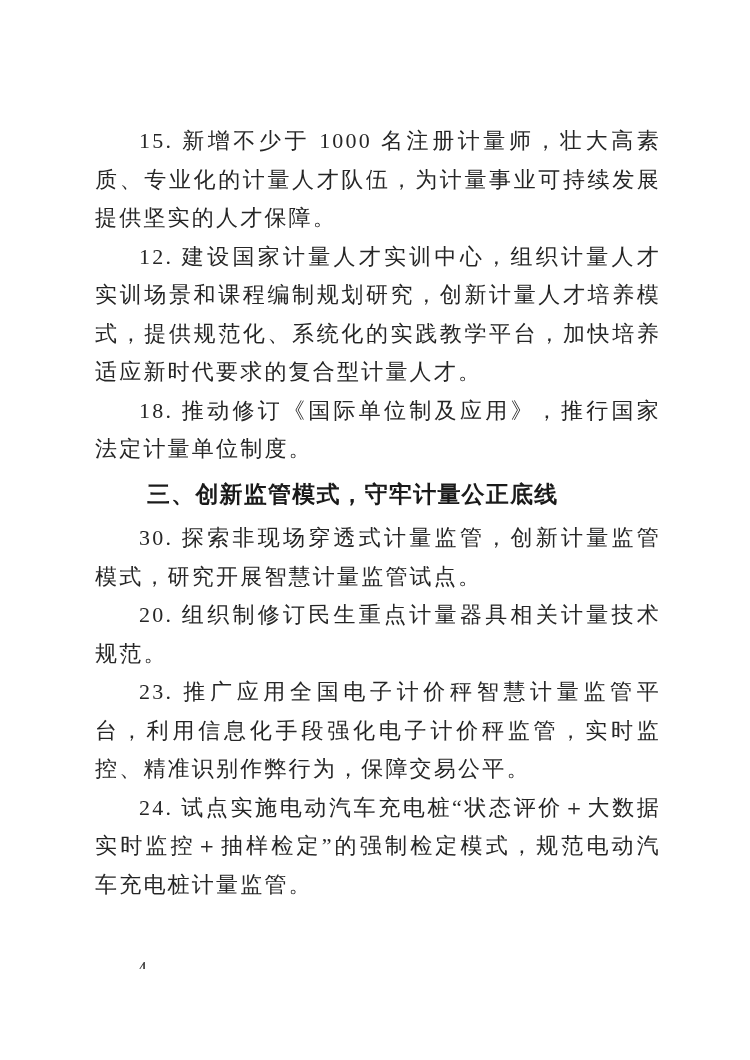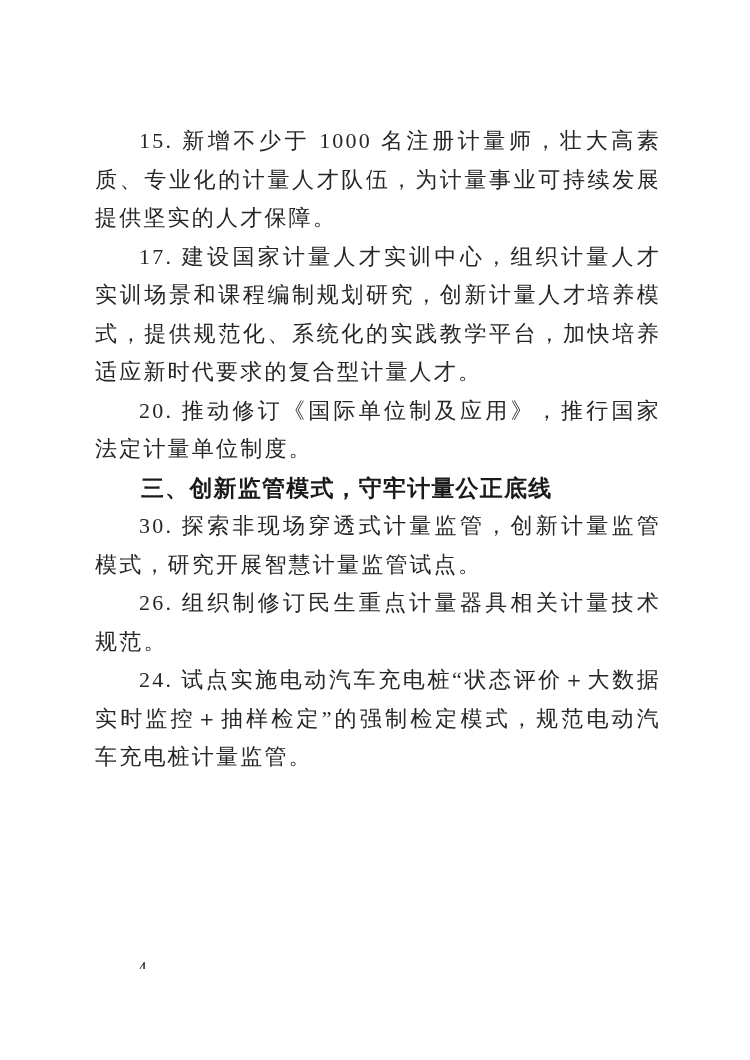--- a/index.html
+++ b/index.html
@@ -25,21 +25,21 @@
     margin: 0;
     font-size: 22px;
     line-height: 38.5px;
     color: #262626;
     text-align: justify;
     text-justify: inter-character;
     text-indent: 2em;
     letter-spacing: 2.2px;
   }
   .heading {
-    margin: 0;
+    margin: 6px;
     font-family: "Liberation Sans", "DejaVu Sans", sans-serif;
     font-weight: 700;
     font-size: 23px;
     line-height: 38.5px;
     color: #1a1a1a;
     text-indent: 2em;
     letter-spacing: 1.2px;
     text-align: left;
   }
   .footer {
@@ -52,22 +52,23 @@
     color: #3d3d3d;
     font-family: "Liberation Serif", "DejaVu Serif", serif;
   }
 </style>
 </head>
 <body>
 
 <div class="page">
   <div class="content">
     <p class="para">15. 新增不少于 1000 名注册计量师，壮大高素质、专业化的计量人才队伍，为计量事业可持续发展提供坚实的人才保障。</p>
-    <p class="para">17. 建设国家计量人才实训中心，组织计量人才实训场景和课程编制规划研究，创新计量人才培养模式，提供规范化、系统化的实践教学平台，加快培养适应新时代要求的复合型计量人才。</p>
-    <p class="para">20. 推动修订《国际单位制及应用》，推行国家法定计量单位制度。</p>
+    <p class="para">12. 建设国家计量人才实训中心，组织计量人才实训场景和课程编制规划研究，创新计量人才培养模式，提供规范化、系统化的实践教学平台，加快培养适应新时代要求的复合型计量人才。</p>
+    <p class="para">18. 推动修订《国际单位制及应用》，推行国家法定计量单位制度。</p>
     <h2 class="heading">三、创新监管模式，守牢计量公正底线</h2>
     <p class="para">30. 探索非现场穿透式计量监管，创新计量监管模式，研究开展智慧计量监管试点。</p>
-    <p class="para">26. 组织制修订民生重点计量器具相关计量技术规范。</p>
+    <p class="para">20. 组织制修订民生重点计量器具相关计量技术规范。</p>
+    <p class="para">23. 推广应用全国电子计价秤智慧计量监管平台，利用信息化手段强化电子计价秤监管，实时监控、精准识别作弊行为，保障交易公平。</p>
     <p class="para">24. 试点实施电动汽车充电桩“状态评价＋大数据实时监控＋抽样检定”的强制检定模式，规范电动汽车充电桩计量监管。</p>
 
   </div>
   <div class="footer">— 4 —</div>
 </div>
 
 </body></html>

